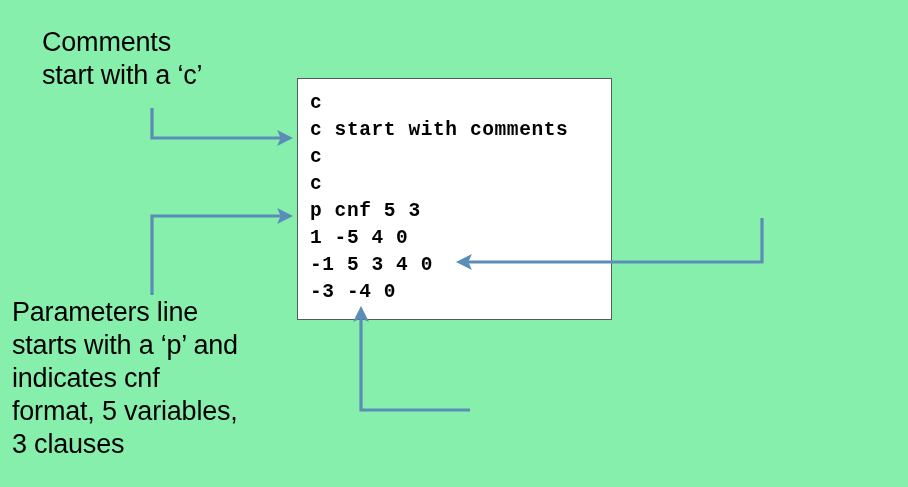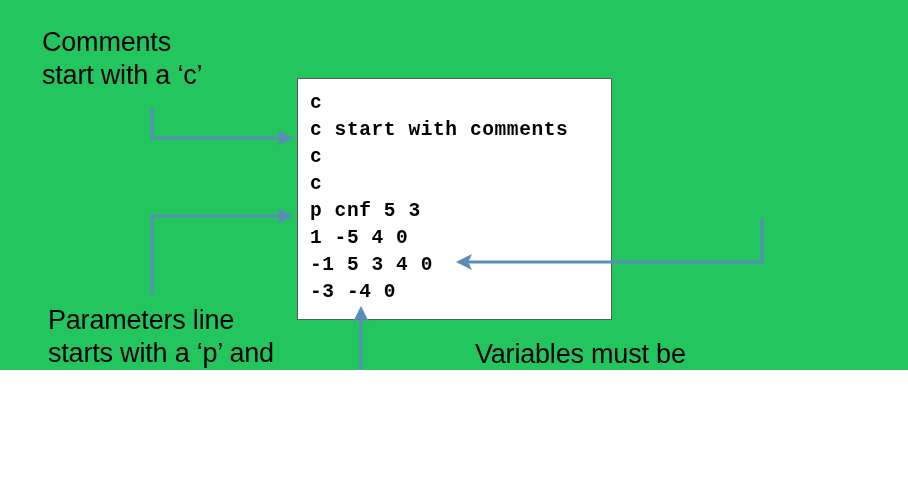--- a/index.html
+++ b/index.html
@@ -3,39 +3,39 @@
 <meta charset="utf-8">
 <style>
   html, body {
     margin: 0;
     padding: 0;
     background: #ffffff;
   }
   #slide {
     position: relative;
     width: 908px;
-    height: 370px;
-    background: #22c55e;
+    height: 487px;
+    background: #86efac;
     overflow: hidden;
     font-family: "Liberation Sans", sans-serif;
   }
 
   
   .annot {
     position: absolute;
     color: #000000;
     font-family: "Liberation Sans", sans-serif;
     font-size: 27px;
     line-height: 33px;
     white-space: pre-line;
     letter-spacing: -0.2px;
   }
   #annot-comments    { left: 42px;  top: 26px;  width: 260px; }
   #annot-eachline    { left: 662px; top: 28px;  width: 240px; }
-  #annot-parameters  { left: 12px;  top: 304px; width: 290px; margin-left: 36px; }
+  #annot-parameters  { left: 12px;  top: 296px; width: 290px; }
   #annot-variables   { left: 475px; top: 338px; width: 300px; }
 
   
   #cnf-box {
     position: absolute;
     left: 297px;
     top: 78px;
     width: 315px;
     height: 242px;
     border: 1.6px solid #5a5a5a;
@@ -74,24 +74,20 @@
   <div class="annot" id="annot-comments">Comments
 start with a ‘c’</div>
 
 
   <div class="annot" id="annot-parameters">Parameters line
 starts with a ‘p’ and
 indicates cnf
 format, 5 variables,
 3 clauses</div>
 
-  <div class="annot" id="annot-variables">Variables must be
-non-zero numbers.
-Negated variables
-have a minus sign</div>
 
   <div id="cnf-box">
     <pre id="cnf-code">c
 c start with comments
 c
 c
 p cnf 5 3
 1 -5 4 0
 -1 5 3 4 0
 -3 -4 0</pre>

